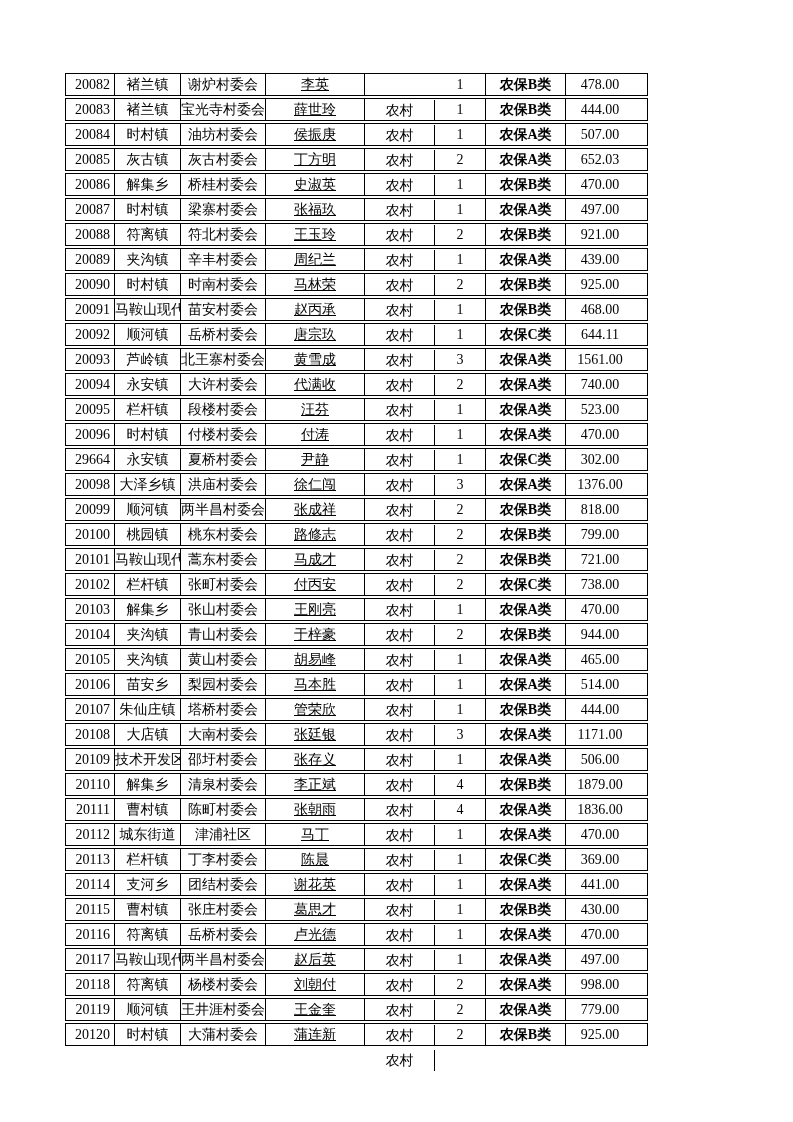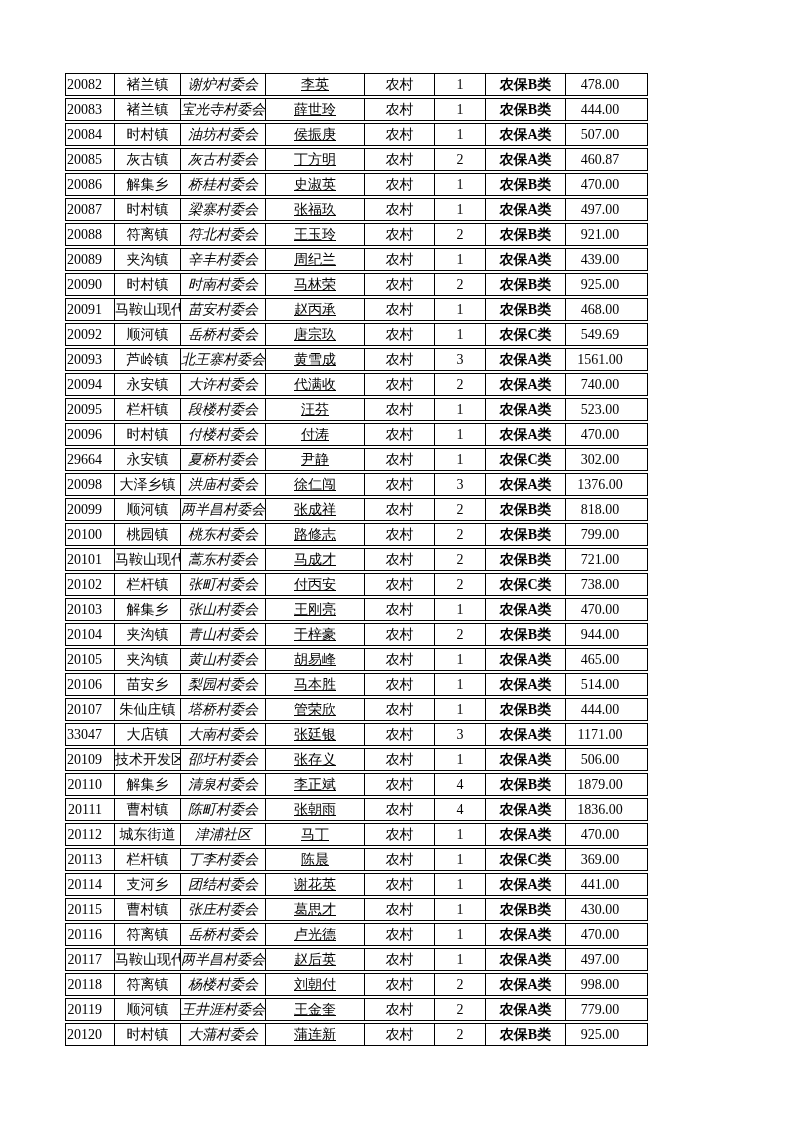--- a/index.html
+++ b/index.html
@@ -32,25 +32,25 @@
   .cell {
     box-sizing: border-box;
     height: 21px;
     line-height: 21px;
     font-size: 14px;
     border-right: 1px solid #000000;
     white-space: nowrap;
     overflow: hidden;
     text-align: center;
   }
-  .c-id     { width: 49px; text-align: right; padding-right: 12px; }
+  .c-id     { width: 49px; text-align: right; padding-right: 4px; }
   .c-town   { width: 66px; }
-  .c-village{ width: 85px; font-style: italic; }
+  .c-village{ width: 85px; }
   .c-name   { width: 99px; text-decoration: underline; }
-  .c-res    { width: 70px; }
+  .c-res    { width: 70px; margin-top: 26px; }
   .c-count  { width: 51px; }
   .c-cat    { width: 80px; font-weight: bold; }
   .c-amt    { width: 81px; padding-right: 13px; border-right: none; }
 </style>
 </head>
 <body>
 
 <div class="sheet" id="sheet">
     <div class="row">
     <div class="cell c-id">20082</div>
@@ -83,21 +83,21 @@
     <div class="cell c-amt">507.00</div>
   </div>
     <div class="row">
     <div class="cell c-id">20085</div>
     <div class="cell c-town">灰古镇</div>
     <div class="cell c-village">灰古村委会</div>
     <div class="cell c-name">丁方明</div>
     <div class="cell c-res">农村</div>
     <div class="cell c-count">2</div>
     <div class="cell c-cat">农保A类</div>
-    <div class="cell c-amt">460.87</div>
+    <div class="cell c-amt">652.03</div>
   </div>
     <div class="row">
     <div class="cell c-id">20086</div>
     <div class="cell c-town">解集乡</div>
     <div class="cell c-village">桥桂村委会</div>
     <div class="cell c-name">史淑英</div>
     <div class="cell c-res">农村</div>
     <div class="cell c-count">1</div>
     <div class="cell c-cat">农保B类</div>
     <div class="cell c-amt">470.00</div>
@@ -153,21 +153,21 @@
     <div class="cell c-amt">468.00</div>
   </div>
     <div class="row">
     <div class="cell c-id">20092</div>
     <div class="cell c-town">顺河镇</div>
     <div class="cell c-village">岳桥村委会</div>
     <div class="cell c-name">唐宗玖</div>
     <div class="cell c-res">农村</div>
     <div class="cell c-count">1</div>
     <div class="cell c-cat">农保C类</div>
-    <div class="cell c-amt">549.69</div>
+    <div class="cell c-amt">644.11</div>
   </div>
     <div class="row">
     <div class="cell c-id">20093</div>
     <div class="cell c-town">芦岭镇</div>
     <div class="cell c-village">北王寨村委会</div>
     <div class="cell c-name">黄雪成</div>
     <div class="cell c-res">农村</div>
     <div class="cell c-count">3</div>
     <div class="cell c-cat">农保A类</div>
     <div class="cell c-amt">1561.00</div>
@@ -306,21 +306,21 @@
     <div class="cell c-id">20107</div>
     <div class="cell c-town">朱仙庄镇</div>
     <div class="cell c-village">塔桥村委会</div>
     <div class="cell c-name">管荣欣</div>
     <div class="cell c-res">农村</div>
     <div class="cell c-count">1</div>
     <div class="cell c-cat">农保B类</div>
     <div class="cell c-amt">444.00</div>
   </div>
     <div class="row">
-    <div class="cell c-id">33047</div>
+    <div class="cell c-id">20108</div>
     <div class="cell c-town">大店镇</div>
     <div class="cell c-village">大南村委会</div>
     <div class="cell c-name">张廷银</div>
     <div class="cell c-res">农村</div>
     <div class="cell c-count">3</div>
     <div class="cell c-cat">农保A类</div>
     <div class="cell c-amt">1171.00</div>
   </div>
     <div class="row">
     <div class="cell c-id">20109</div>

